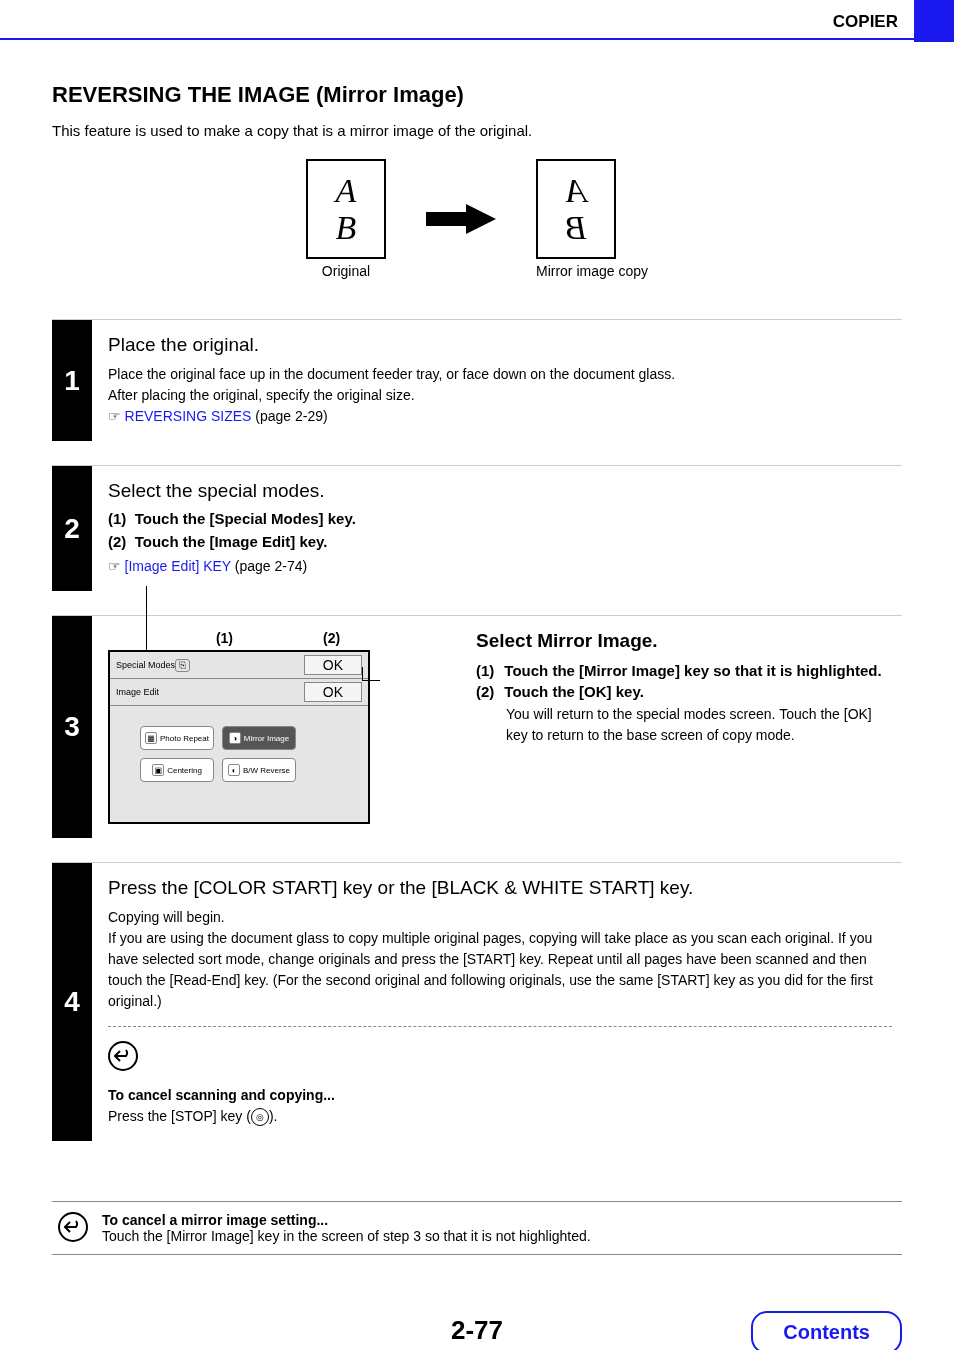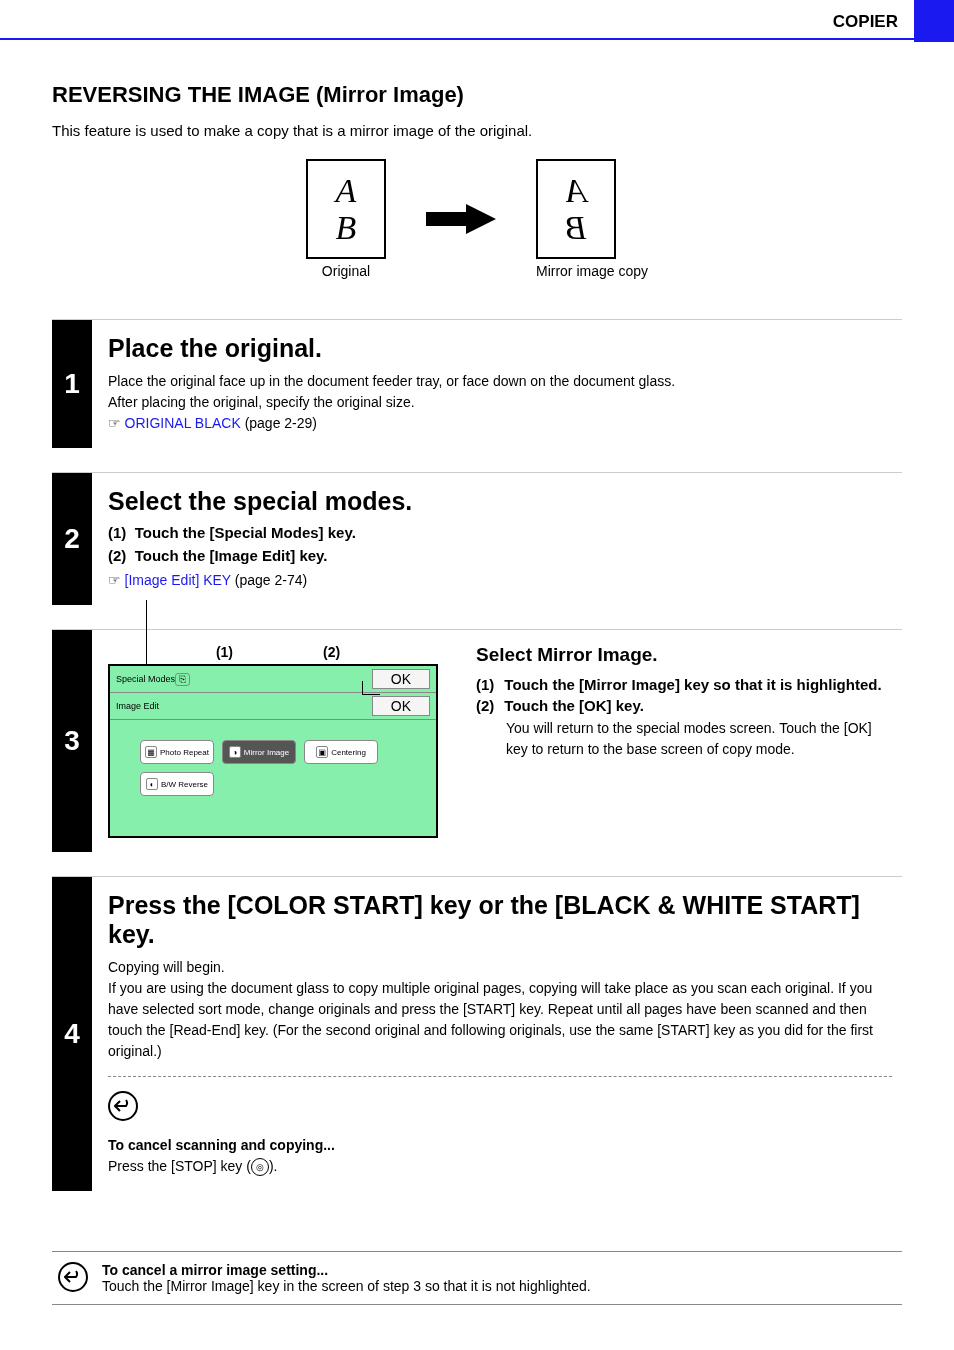--- a/index.html
+++ b/index.html
@@ -81,36 +81,36 @@
     font-weight: bold;
     display:flex;
     align-items:center;
     justify-content:center;
   }
   .step-body {
     flex:1;
     padding: 14px 10px 14px 16px;
   }
   .step-body h2 {
-    font-size: 25px;
-    font-weight: bold;
+    font-size: 19px;
+    font-weight: normal;
     margin-bottom: 8px;
   }
   .step-body p { font-size: 14px; line-height: 1.5; }
   .link { color: #1a1af0; }
   .sub-ol { margin: 4px 0 6px 0; }
   .sub-ol .sub-item { font-size: 15px; font-weight: bold; margin-bottom: 6px; }
   .ref-icon { font-size: 14px; margin-right: 4px;}
   .step3-flex { display:flex; gap:28px; align-items:flex-start; }
   .screen-wrap { width: 340px; }
   .screen-labels { display:flex; justify-content:center; gap:90px; font-weight:bold; font-size:14px; margin-bottom:4px;}
   .screen {
     border: 2px solid #000;
-    width: 330px;
-    background:#86efac;
+    width: 262px;
+    background:#e5e5e5;
     font-size: 9px;
     position:relative;
   }
   .screen-row {
     display:flex; justify-content:space-between; align-items:center;
     padding: 3px 6px;
     border-bottom: 1px solid #888;
     position:relative;
   }
   .ok-btn {
@@ -215,21 +215,21 @@
     </div>
   </div>
 
   <div class="step">
     <div class="step-num">1</div>
     <div class="step-body">
       <h2>Place the original.</h2>
       <p>Place the original face up in the document feeder tray, or face down on the document glass.</p>
       <p>After placing the original, specify the original size.</p>
       <p>
-        <span class="ref-icon">☞</span><span class="link">ORIGINAL BLACK</span><span> (page 2-29)</span>
+        <span class="ref-icon">☞</span><span class="link">REVERSING SIZES</span><span> (page 2-29)</span>
       </p>
     </div>
   </div>
 
   <div class="step">
     <div class="step-num">2</div>
     <div class="step-body">
       <h2>Select the special modes.</h2>
       <div class="sub-ol">
         <div class="sub-item"><span>(1)</span>&nbsp;&nbsp;<span>Touch the [Special Modes] key.</span></div>

